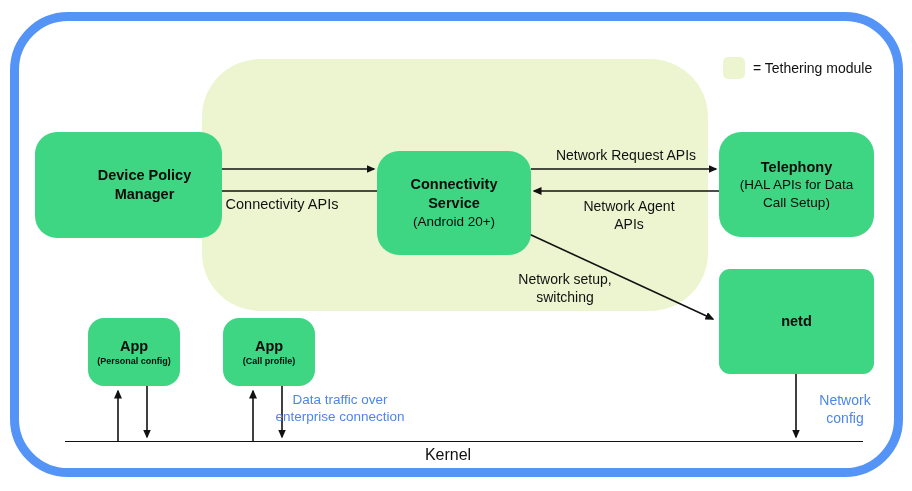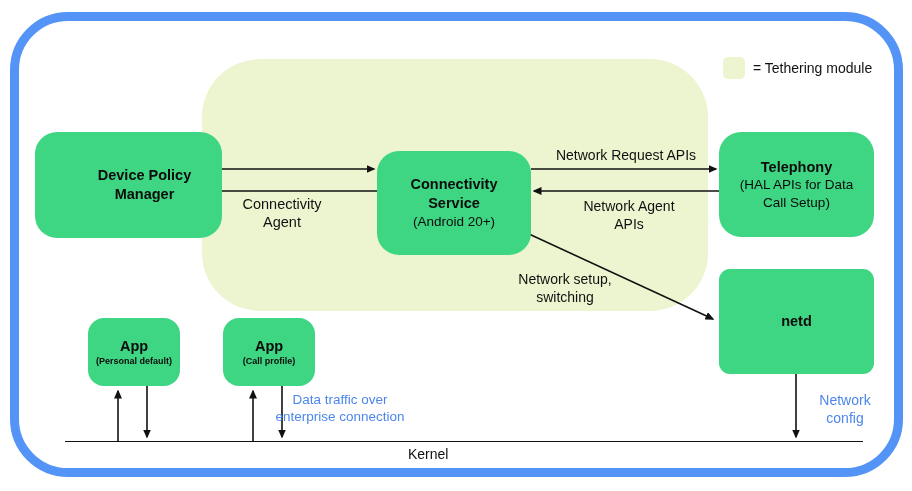--- a/index.html
+++ b/index.html
@@ -37,21 +37,21 @@
   .node-app-personal .subtitle,.node-app-work .subtitle{font-size:9px;font-weight:bold;}
   .edge-label{position:absolute;text-align:center;font-size:14px;line-height:1.25;color:var(--ink);}
   .lbl-connectivity-apis{left:222px;top:195px;width:120px;font-size:14.5px;}
   .lbl-network-request{left:526px;top:147px;width:200px;white-space:nowrap;}
   .lbl-network-agent{left:574px;top:198px;width:110px;}
   .lbl-network-setup{left:495px;top:271px;width:140px;}
   .blue-label{position:absolute;text-align:center;font-size:13.5px;line-height:1.25;color:var(--label-blue);}
   .lbl-traffic-default{left:7px;top:392px;width:135px;}
   .lbl-traffic-enterprise{left:265px;top:392px;width:150px;}
   .lbl-network-config{left:800px;top:392px;width:90px;font-size:14px;}
-  .kernel-label{position:absolute;left:408px;top:446px;width:80px;text-align:left;font-size:14px;color:var(--ink);}
+  .kernel-label{position:absolute;left:408px;top:446px;width:80px;text-align:center;font-size:16px;color:var(--ink);}
   .arrows{position:absolute;left:0;top:0;width:912px;height:491px;pointer-events:none;}
 </style>
 </head>
 <body>
 
 <div class="canvas">
 
   <div class="outer-border"></div>
 
   <div class="tethering-region"></div>
@@ -100,29 +100,29 @@
     <span class="title">Telephony</span>
     <span class="subtitle">(HAL APIs for Data Call Setup)</span>
   </div>
 
   <div class="node node-netd">
     <span class="title">netd</span>
   </div>
 
   <div class="node node-app-personal">
     <span class="title">App</span>
-    <span class="subtitle">(Personal default)</span>
+    <span class="subtitle">(Personal config)</span>
   </div>
 
   <div class="node node-app-work">
     <span class="title">App</span>
     <span class="subtitle">(Call profile)</span>
   </div>
 
-  <div class="edge-label lbl-connectivity-apis">Connectivity Agent</div>
+  <div class="edge-label lbl-connectivity-apis">Connectivity APIs</div>
 
   <div class="edge-label lbl-network-request">Network Request APIs</div>
 
   <div class="edge-label lbl-network-agent">Network Agent APIs</div>
 
   <div class="edge-label lbl-network-setup">Network setup, switching</div>
 
 
   <div class="blue-label lbl-traffic-enterprise">Data traffic over enterprise connection</div>
 

